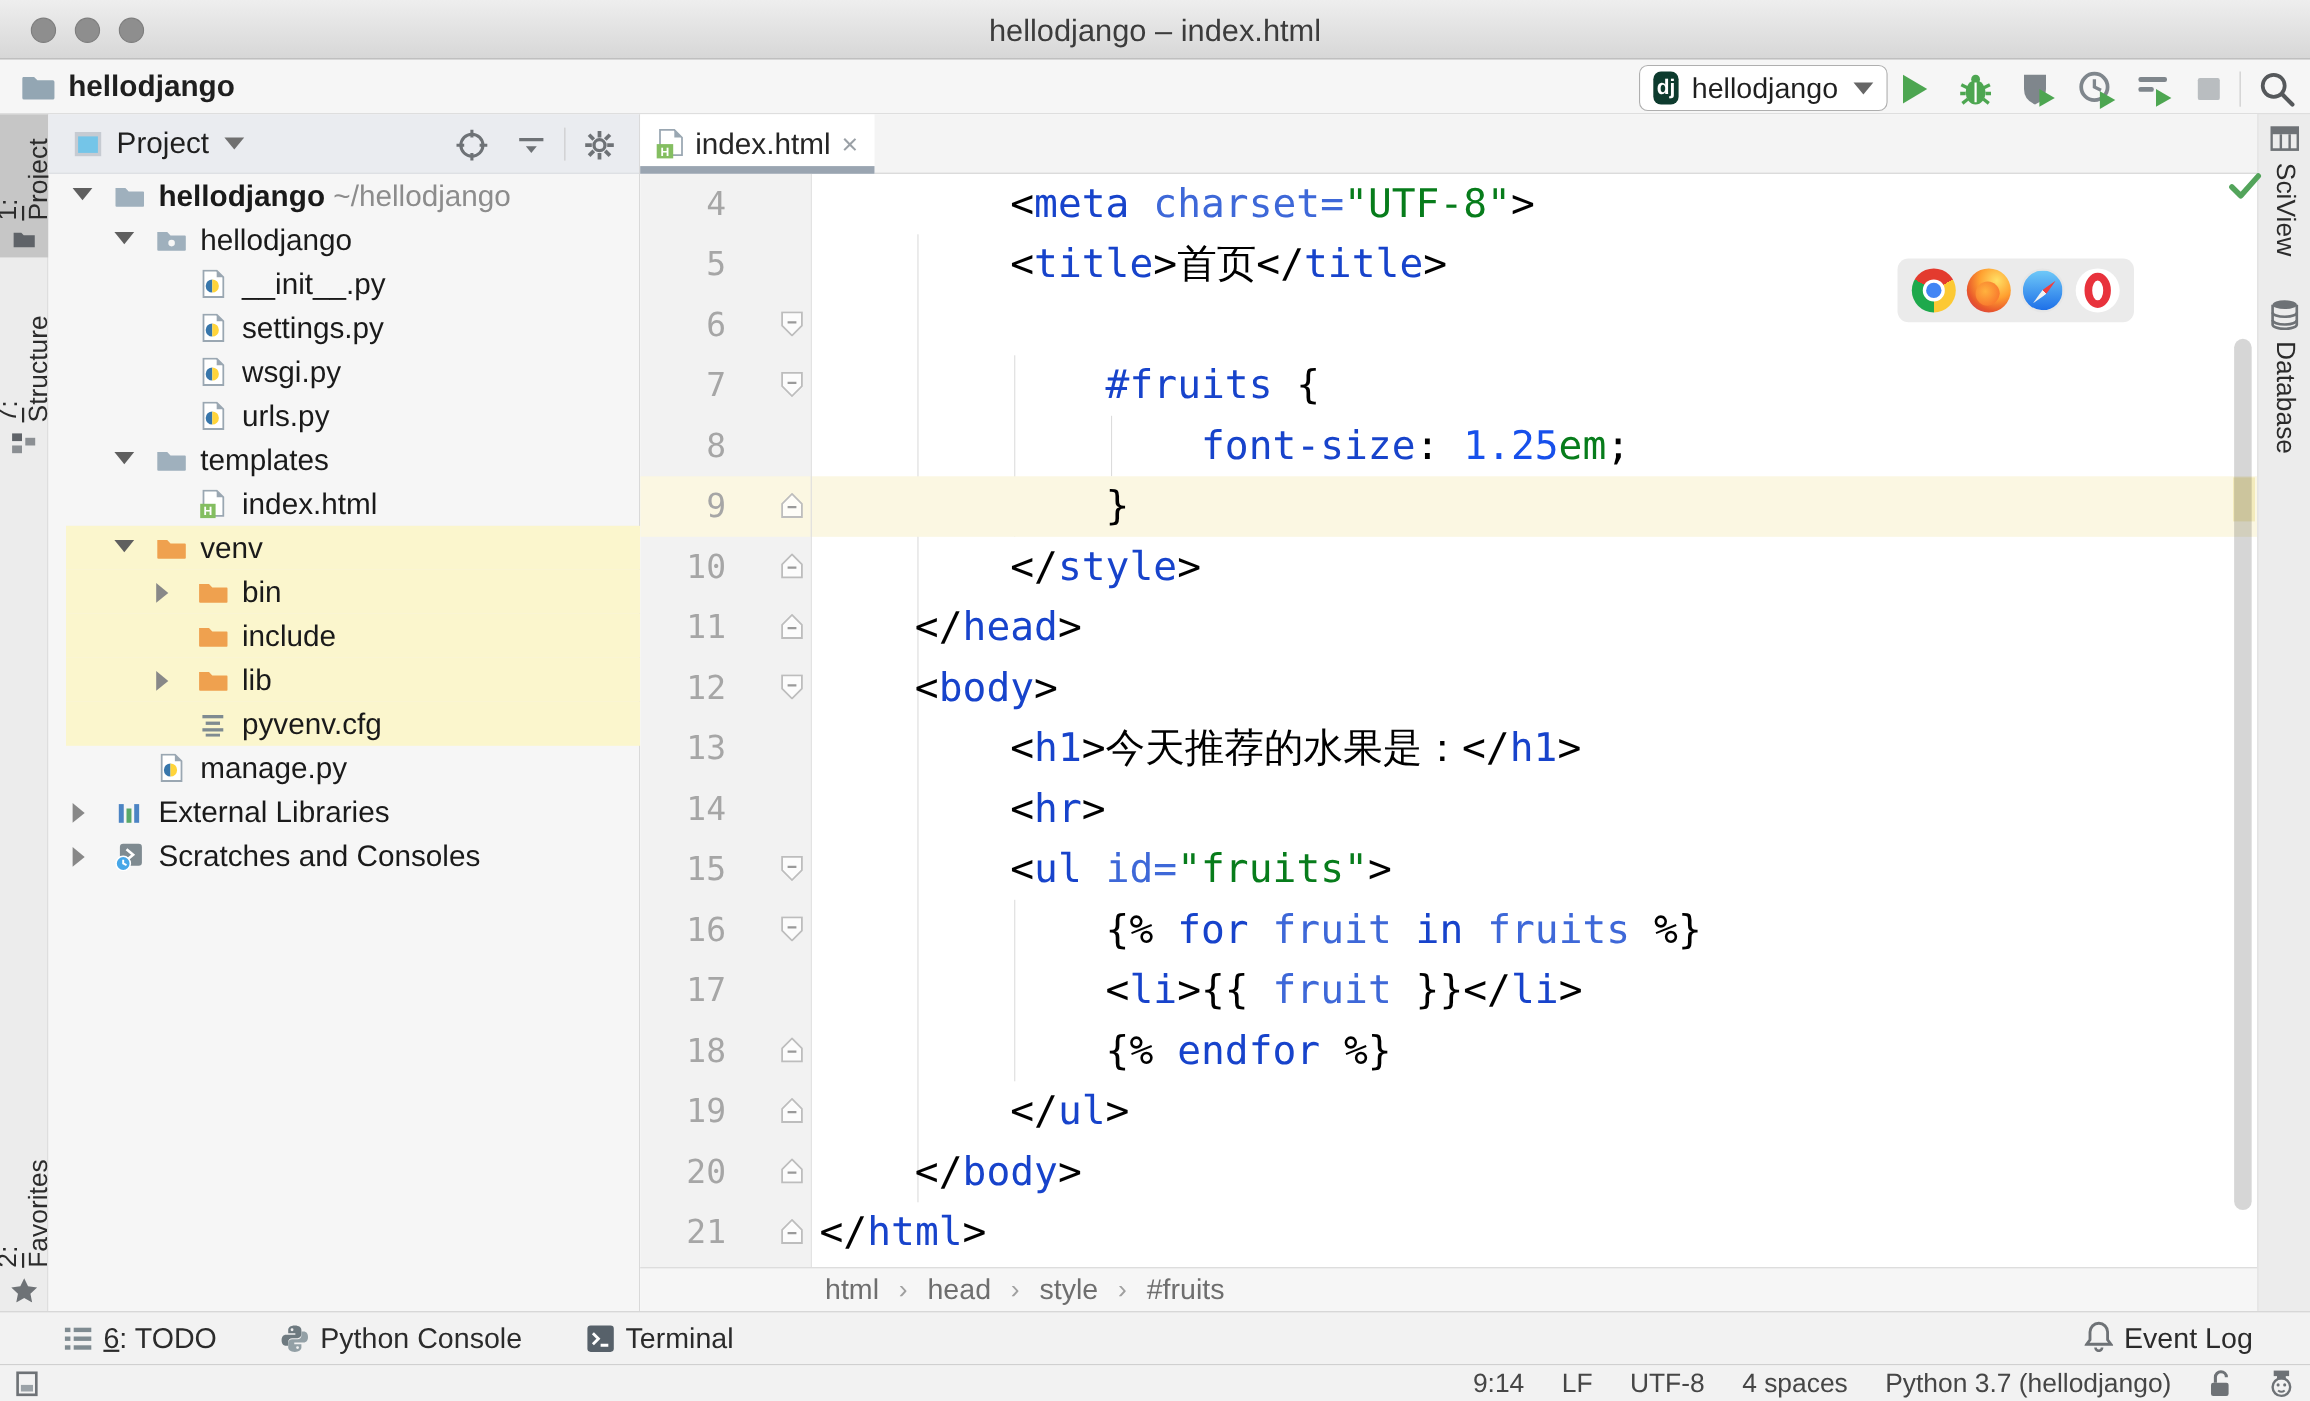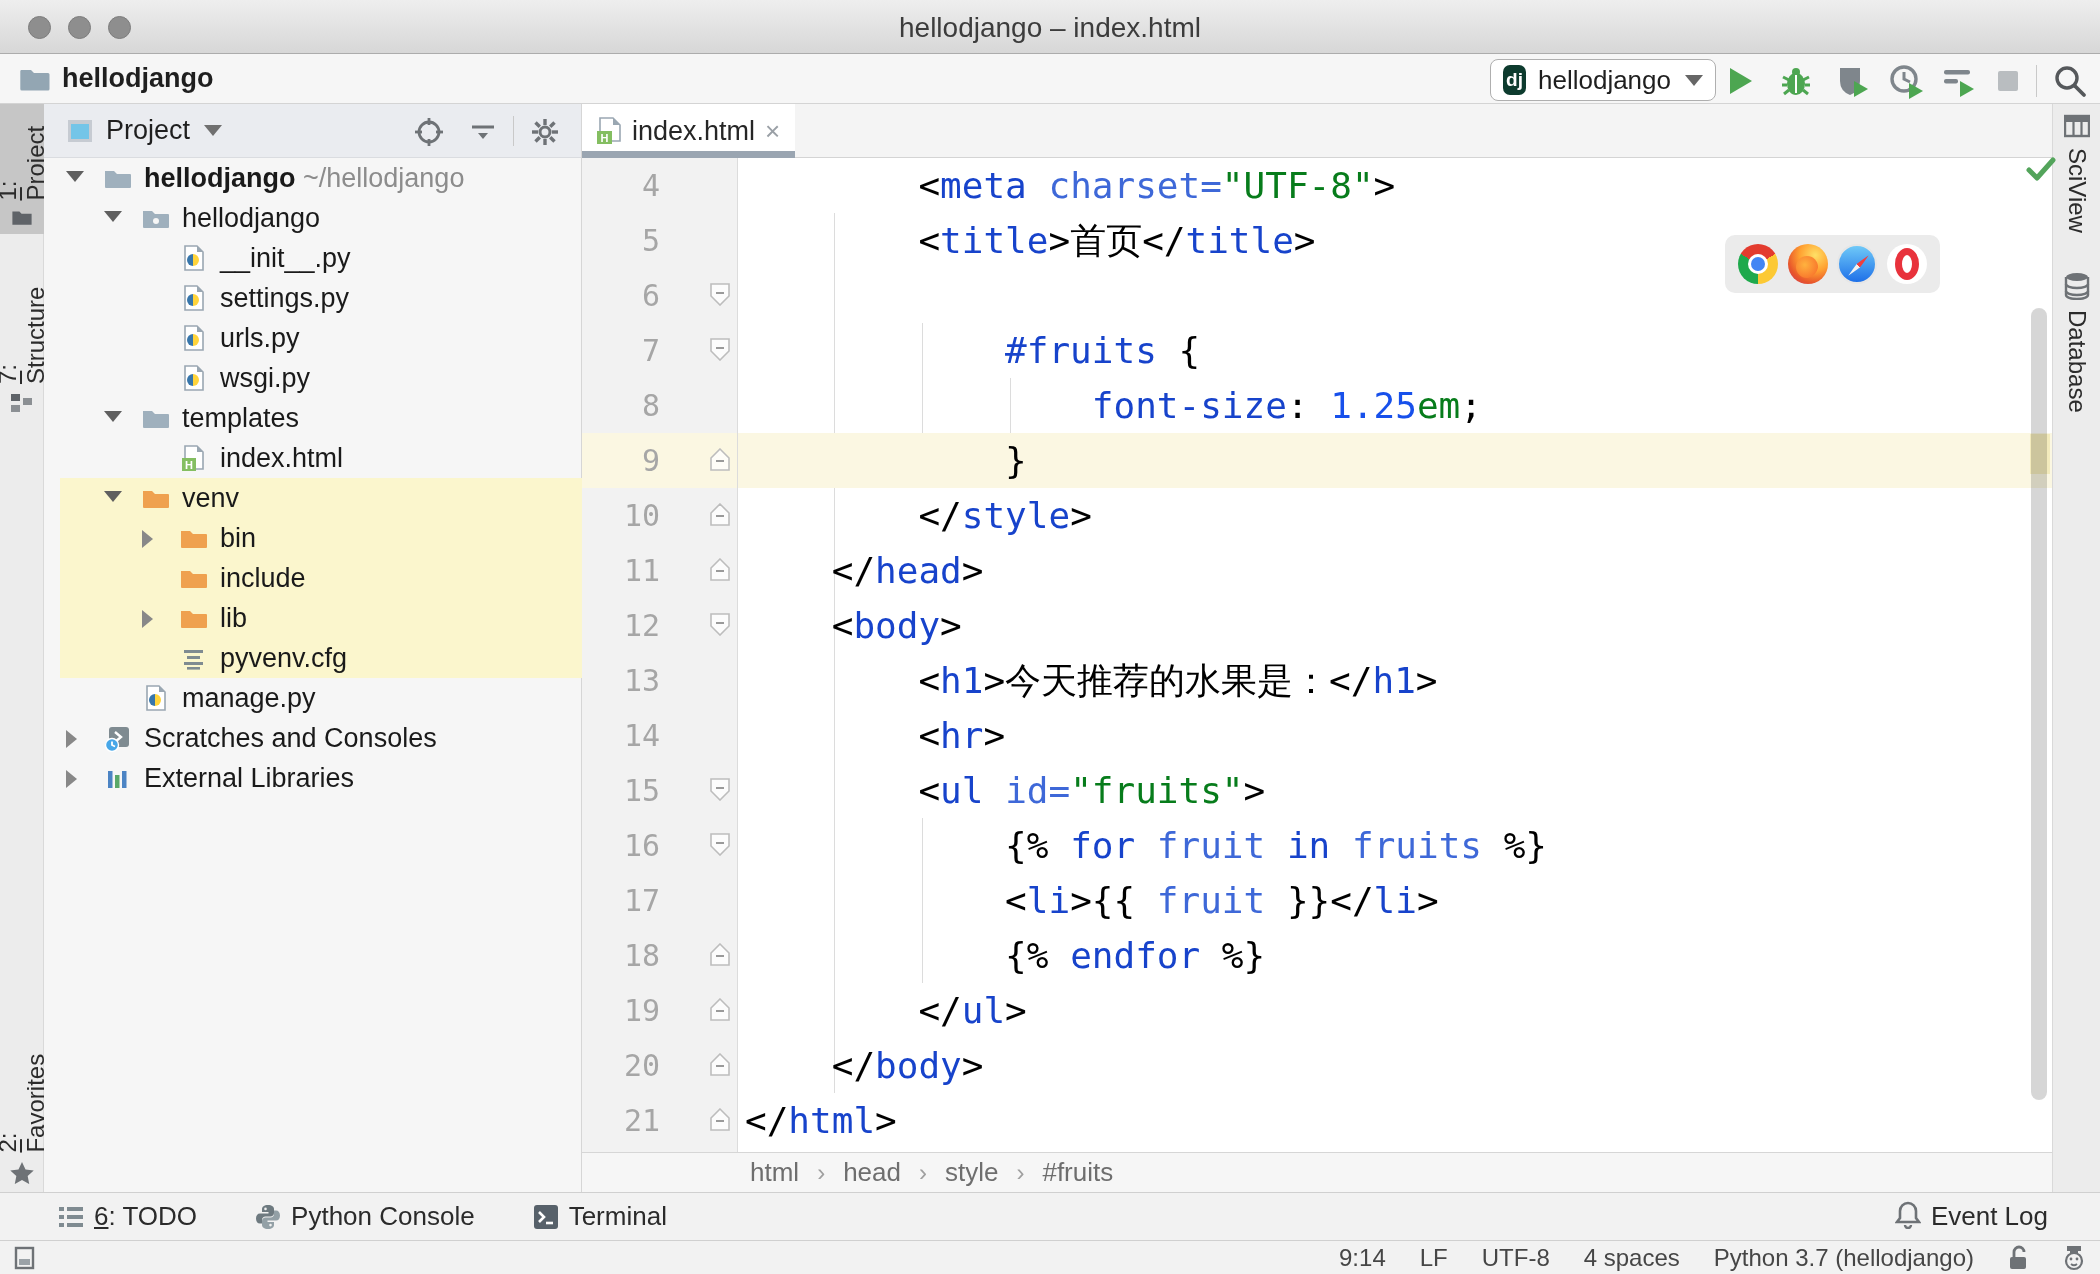--- a/index.html
+++ b/index.html
@@ -322,30 +322,30 @@
             </svg></span>
           <span class="tree-label" style="left: 160px;"><span>settings.py</span></span>
         </div>
         <div class="tree-row">
           <span class="tree-ic" style="left: 120px;"><svg xmlns="http://www.w3.org/2000/svg" width="27" height="27" viewBox="0 0 27 27">
               <path d="M5 1 H17 L23 7 V25 H5 Z" fill="#FFF" stroke="#9AA7B2" stroke-width="1.6"></path>
               <path d="M17 1 L23 7 H17 Z" fill="#9AA7B2"></path>
               <path d="M13 9 a6 6 0 0 0 -6 6 a6 6 0 0 0 6 6 Z" fill="#3776AB"></path>
               <path d="M13 9 a6 6 0 0 1 6 6 a6 6 0 0 1 -6 6 Z" fill="#FFD43B"></path>
             </svg></span>
-          <span class="tree-label" style="left: 160px;"><span>urls.py</span></span>
+          <span class="tree-label" style="left: 160px;"><span>wsgi.py</span></span>
         </div>
         <div class="tree-row">
           <span class="tree-ic" style="left: 120px;"><svg xmlns="http://www.w3.org/2000/svg" width="27" height="27" viewBox="0 0 27 27">
               <path d="M5 1 H17 L23 7 V25 H5 Z" fill="#FFF" stroke="#9AA7B2" stroke-width="1.6"></path>
               <path d="M17 1 L23 7 H17 Z" fill="#9AA7B2"></path>
               <path d="M13 9 a6 6 0 0 0 -6 6 a6 6 0 0 0 6 6 Z" fill="#3776AB"></path>
               <path d="M13 9 a6 6 0 0 1 6 6 a6 6 0 0 1 -6 6 Z" fill="#FFD43B"></path>
             </svg></span>
-          <span class="tree-label" style="left: 160px;"><span>wsgi.py</span></span>
+          <span class="tree-label" style="left: 160px;"><span>urls.py</span></span>
         </div>
         <div class="tree-row">
           <span class="chev down" style="left: 44px;"></span>
           <span class="tree-ic" style="left: 82px;"><svg xmlns="http://www.w3.org/2000/svg" width="27" height="27" viewBox="0 0 27 27">
               <path d="M1 6 h9 l3 3 h13 a1 1 0 0 1 1 1 v12 a1 1 0 0 1 -1 1 H2 a1 1 0 0 1 -1-1 Z" fill="#9FB0BD"></path>
             </svg></span>
           <span class="tree-label" style="left: 122px;"><span>templates</span></span>
         </div>
         <div class="tree-row">
           <span class="tree-ic" style="left: 120px;"><svg xmlns="http://www.w3.org/2000/svg" width="27" height="27" viewBox="0 0 27 27">
@@ -399,35 +399,35 @@
               <path d="M5 1 H17 L23 7 V25 H5 Z" fill="#FFF" stroke="#9AA7B2" stroke-width="1.6"></path>
               <path d="M17 1 L23 7 H17 Z" fill="#9AA7B2"></path>
               <path d="M13 9 a6 6 0 0 0 -6 6 a6 6 0 0 0 6 6 Z" fill="#3776AB"></path>
               <path d="M13 9 a6 6 0 0 1 6 6 a6 6 0 0 1 -6 6 Z" fill="#FFD43B"></path>
             </svg></span>
           <span class="tree-label" style="left: 122px;"><span>manage.py</span></span>
         </div>
         <div class="tree-row">
           <span class="chev right" style="left: 6px;"></span>
           <span class="tree-ic" style="left: 44px;"><svg xmlns="http://www.w3.org/2000/svg" width="27" height="27" viewBox="0 0 27 27">
+              <rect x="4" y="6" width="4.5" height="17" fill="#4C84C4"></rect>
+              <rect x="11" y="10" width="4.5" height="13" fill="#59A869"></rect>
+              <rect x="18" y="6" width="4.5" height="17" fill="#4C84C4"></rect>
+            </svg></span>
+          <span class="tree-label" style="left: 84px;"><span>External Libraries</span></span>
+        </div>
+        <div class="tree-row">
+          <span class="chev right" style="left: 6px;"></span>
+          <span class="tree-ic" style="left: 44px;"><svg xmlns="http://www.w3.org/2000/svg" width="27" height="27" viewBox="0 0 27 27">
               <rect x="5" y="2" width="20" height="20" rx="3" fill="#7F8B91"></rect>
               <path d="M11 7 L17 12 L11 17" fill="none" stroke="#FFF" stroke-width="2.4"></path>
               <circle cx="8" cy="20" r="6.5" fill="#47A7E8" stroke="#FFF" stroke-width="1.4"></circle>
               <path d="M8 16.5 V20 L11 21.5" fill="none" stroke="#FFF" stroke-width="1.8"></path>
             </svg></span>
           <span class="tree-label" style="left: 84px;"><span>Scratches and Consoles</span></span>
-        </div>
-        <div class="tree-row">
-          <span class="chev right" style="left: 6px;"></span>
-          <span class="tree-ic" style="left: 44px;"><svg xmlns="http://www.w3.org/2000/svg" width="27" height="27" viewBox="0 0 27 27">
-              <rect x="4" y="6" width="4.5" height="17" fill="#4C84C4"></rect>
-              <rect x="11" y="10" width="4.5" height="13" fill="#59A869"></rect>
-              <rect x="18" y="6" width="4.5" height="17" fill="#4C84C4"></rect>
-            </svg></span>
-          <span class="tree-label" style="left: 84px;"><span>External Libraries</span></span>
         </div>
       </div>
   </div>
 
   <div id="editor">
     <div id="tabstrip">
       <div id="tab">
         <svg width="26" height="28" viewBox="0 0 26 28">
             <path d="M4 1 H17 L24 8 V24 H4 Z" fill="#FFFFFF" stroke="#9AA7B2" stroke-width="1.6"></path>
             <path d="M17 1 L24 8 H17 Z" fill="#9AA7B2"></path>

